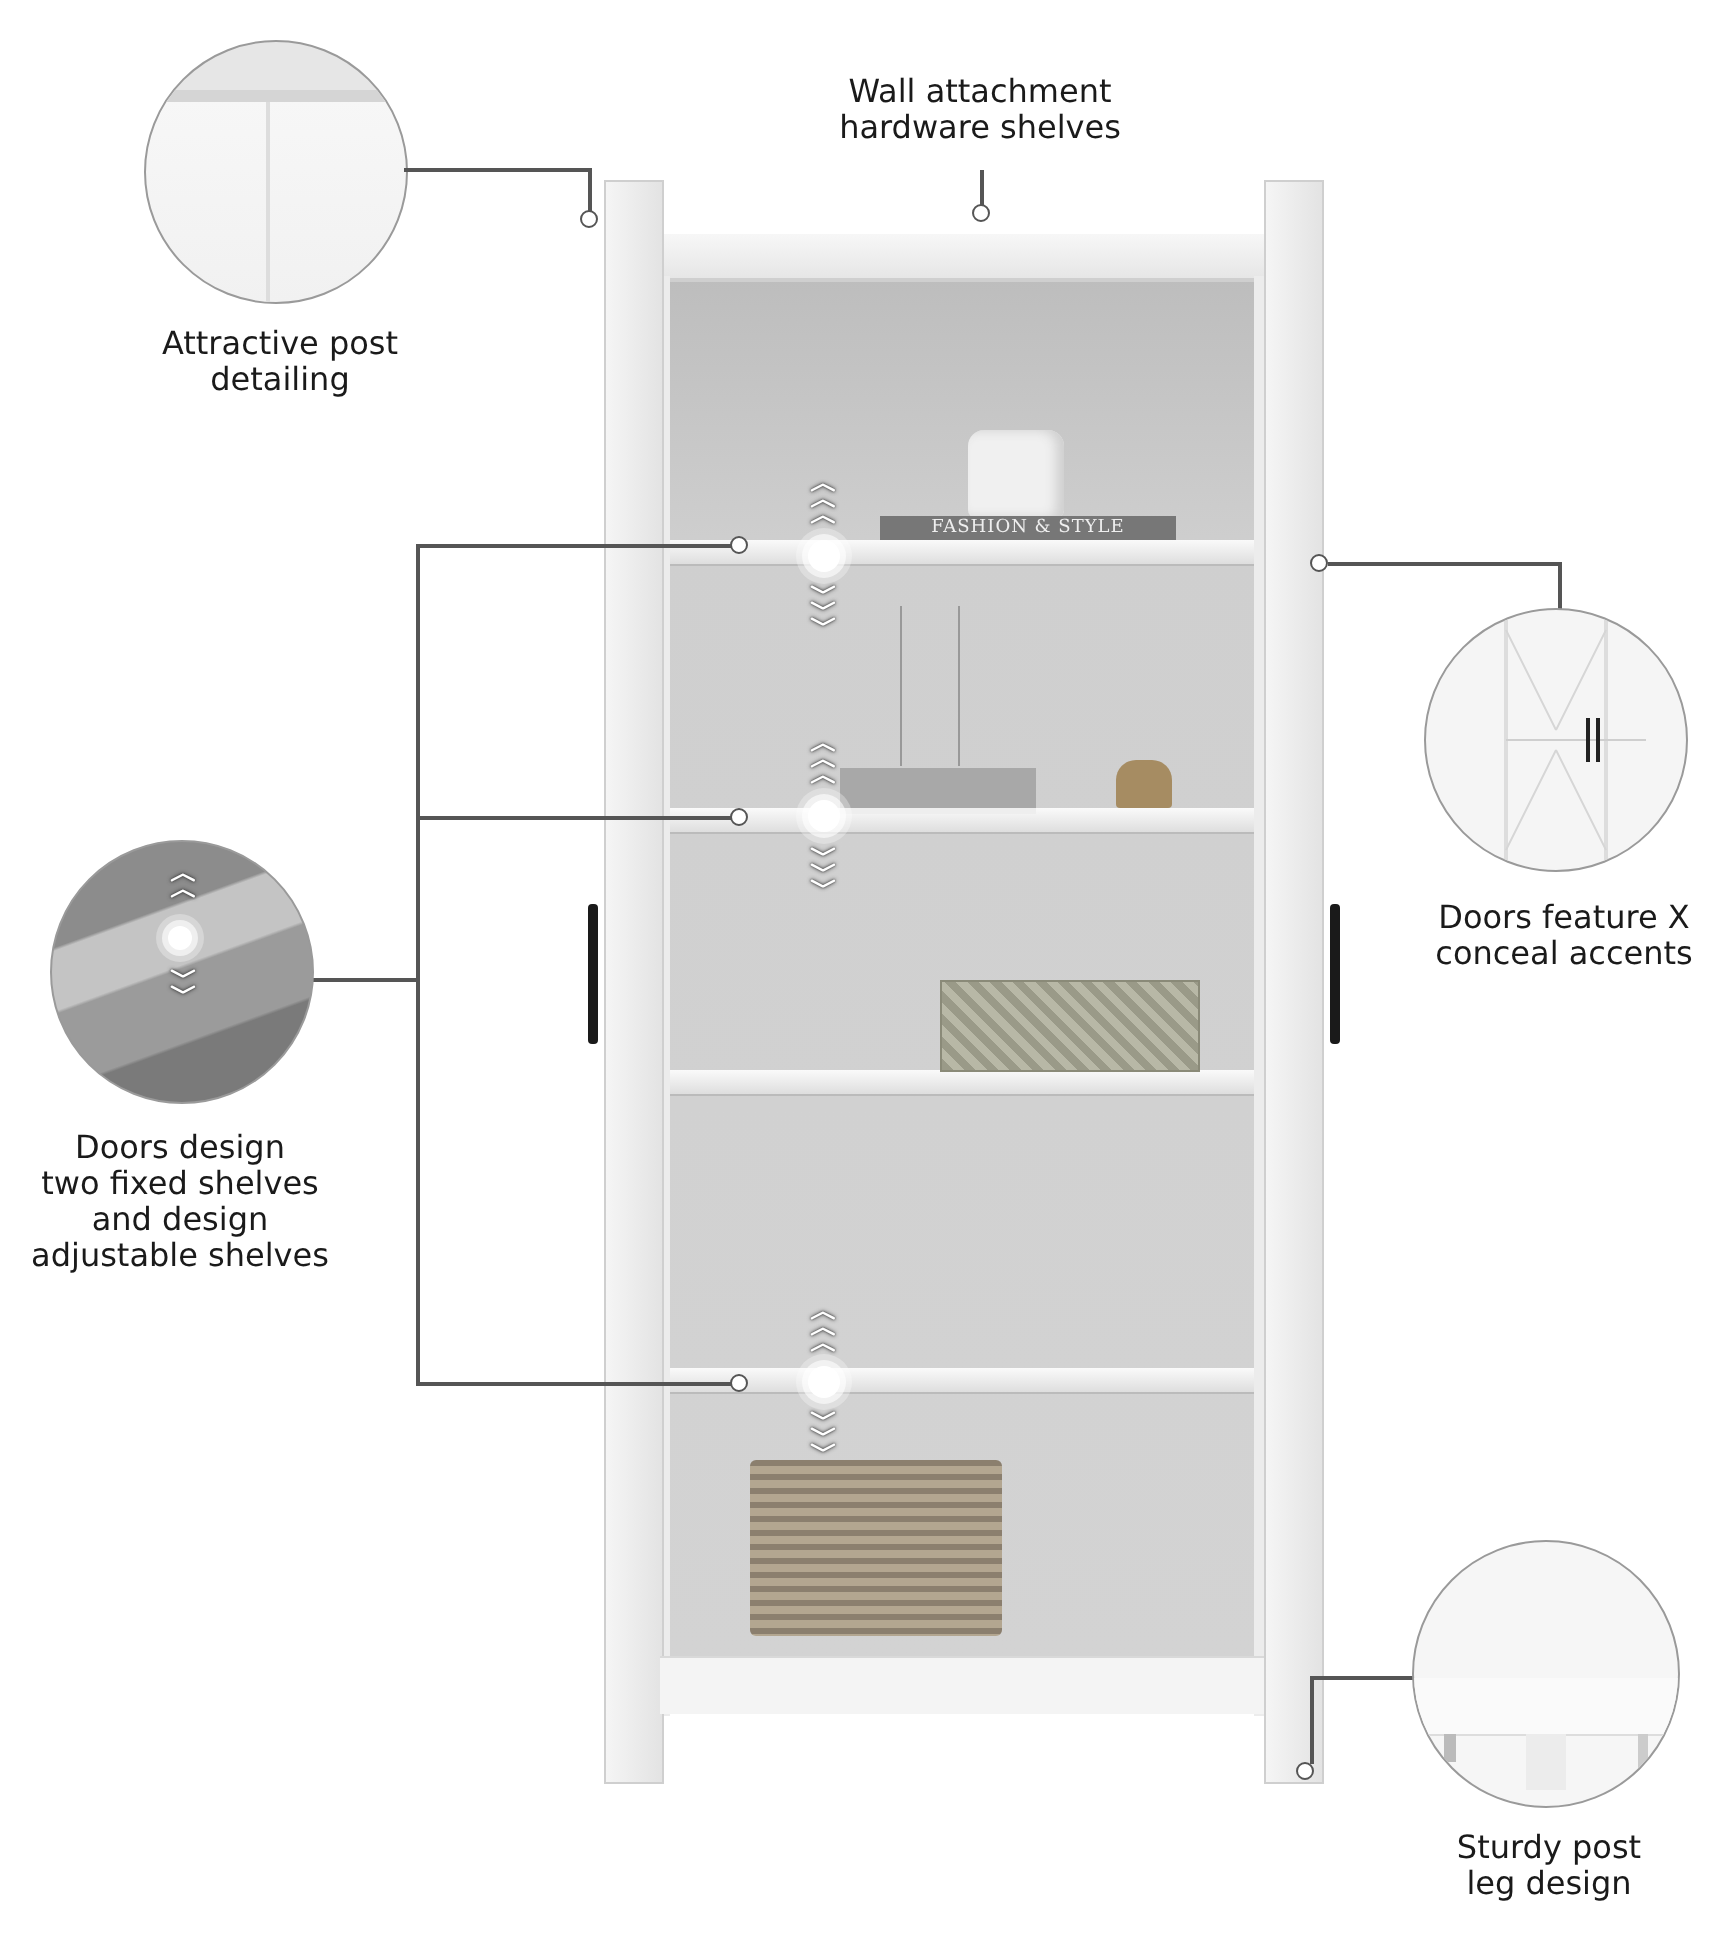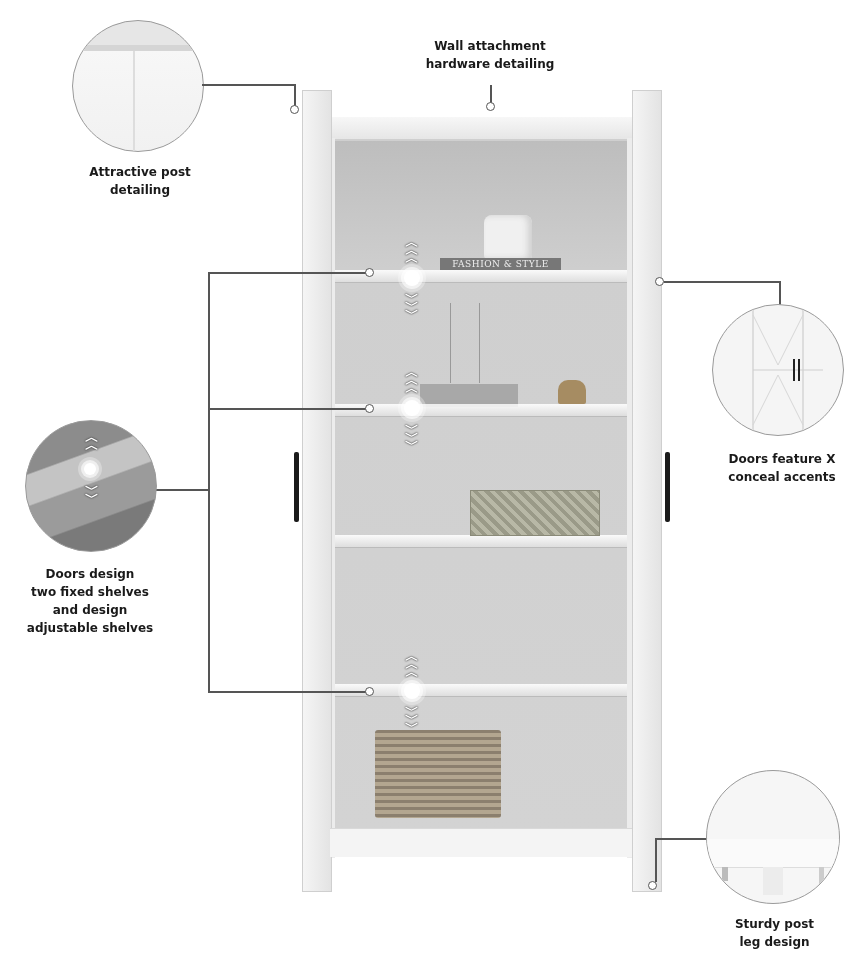--- a/index.html
+++ b/index.html
@@ -1,17 +1,17 @@
 <!DOCTYPE html>
 <html><head>
 <meta charset="utf-8">
 <style>
   html, body { margin:0; padding:0; background:#ffffff; }
   body { width:864px; height:973px; position:relative; overflow:hidden; font-family:"DejaVu Sans", sans-serif; }
-  .label { position:absolute; text-align:center; font-weight:bold; font-size:12px; line-height:18px; color:#1a1a1a; }
+  .label { position:absolute; text-align:center; font-weight:normal; font-size:16px; line-height:18px; color:#1a1a1a; }
   .circle { position:absolute; border-radius:50%; border:1.5px solid #9a9a9a; overflow:hidden; background:#f3f3f3; }
   .line { position:absolute; background:#555; }
   .dot { position:absolute; width:7px; height:7px; border:1.5px solid #555; border-radius:50%; background:#fff; }
   
   .cab-back { position:absolute; left:335px; top:138px; width:292px; height:690px; background:linear-gradient(#bdbdbd,#cfcfcf 20%,#d3d3d3); }
   .cab-crown { position:absolute; left:322px; top:117px; width:318px; height:22px; background:linear-gradient(#f7f7f7,#e6e6e6); border-bottom:2px solid #cfcfcf; }
   .cab-side { position:absolute; top:138px; width:12px; height:720px; background:#ececec; }
   .door { position:absolute; top:90px; width:28px; height:800px; background:linear-gradient(90deg,#f5f5f5,#e3e3e3); border:1px solid #cfcfcf; }
   .shelf { position:absolute; left:335px; width:292px; height:12px; background:linear-gradient(#fafafa,#dedede); border-bottom:1px solid #bbb; }
   .base { position:absolute; left:330px; top:828px; width:302px; height:28px; background:#f4f4f4; border-top:1px solid #d9d9d9; }
@@ -21,21 +21,21 @@
   .book { position:absolute; background:#777; color:#eee; font-family:"DejaVu Serif", serif; font-size:9px; line-height:12px; text-align:center; letter-spacing:.5px; }
   .jar { position:absolute; background:#f0f0f0; border-radius:8px 8px 4px 4px; box-shadow:inset -4px 0 6px #cfcfcf; }
   .basket { position:absolute; background:repeating-linear-gradient(#8b7f6e 0 3px,#b3a690 3px 7px); border-radius:3px; }
   .tray { position:absolute; background:repeating-linear-gradient(45deg,#9a9a88 0 4px,#b8b8a6 4px 8px); border:1px solid #8a8a78; }
 </style>
 </head>
 <body>
 
 <div class="label" style="left:395px;top:37px;width:190px;">
   <div>Wall attachment</div>
-  <div>hardware detailing</div>
+  <div>hardware shelves</div>
 </div>
 <div class="line" style="left:490px;top:85px;width:1.5px;height:18px;"></div>
 <div class="dot" style="left:486px;top:102px;"></div>
 
 <div class="circle" style="left:72px;top:20px;width:130px;height:130px;background:linear-gradient(180deg,#e6e6e6 0 20%,#f7f7f7 22%,#f1f1f1);">
   <div style="position:absolute;left:0;top:24px;width:140px;height:6px;background:#d5d5d5;"></div>
   <div style="position:absolute;left:60px;top:30px;width:2px;height:100px;background:#ddd;"></div>
 </div>
 <div class="line" style="left:202px;top:84px;width:93px;height:1.5px;"></div>
 <div class="line" style="left:294px;top:84px;width:1.5px;height:22px;"></div>
@@ -54,21 +54,21 @@
 <div class="handle" style="left:294px;top:452px;"></div>
 <div class="handle" style="left:665px;top:452px;"></div>
 
 <div class="shelf" style="top:270px;"></div>
 <div class="shelf" style="top:404px;"></div>
 <div class="shelf" style="top:535px;"></div>
 <div class="shelf" style="top:684px;"></div>
 <div class="base"></div>
 
 <div class="jar" style="left:484px;top:215px;width:48px;height:44px;"></div>
-<div class="book" style="left:440px;top:258px;width:121px;height:12px;">FASHION &amp; STYLE</div>
+<div class="book" style="left:440px;top:258px;width:148px;height:12px;">FASHION &amp; STYLE</div>
 <div style="position:absolute;left:450px;top:303px;width:28px;height:80px;border-left:1px solid #999;border-right:1px solid #999;"></div>
 <div style="position:absolute;left:420px;top:384px;width:98px;height:20px;background:#a8a8a8;border-bottom:3px solid #eee;"></div>
 <div style="position:absolute;left:558px;top:380px;width:28px;height:24px;background:#a68c62;border-radius:10px 10px 2px 2px;"></div>
 <div class="tray" style="left:470px;top:490px;width:128px;height:44px;"></div>
 <div class="basket" style="left:375px;top:730px;width:126px;height:88px;"></div>
 
 <div class="chev" style="left:402px;top:238px;">︿<br>︿<br>︿</div>
 <div class="bullseye" style="left:404px;top:270px;"></div>
 <div class="chev" style="left:402px;top:293px;">﹀<br>﹀<br>﹀</div>
 

